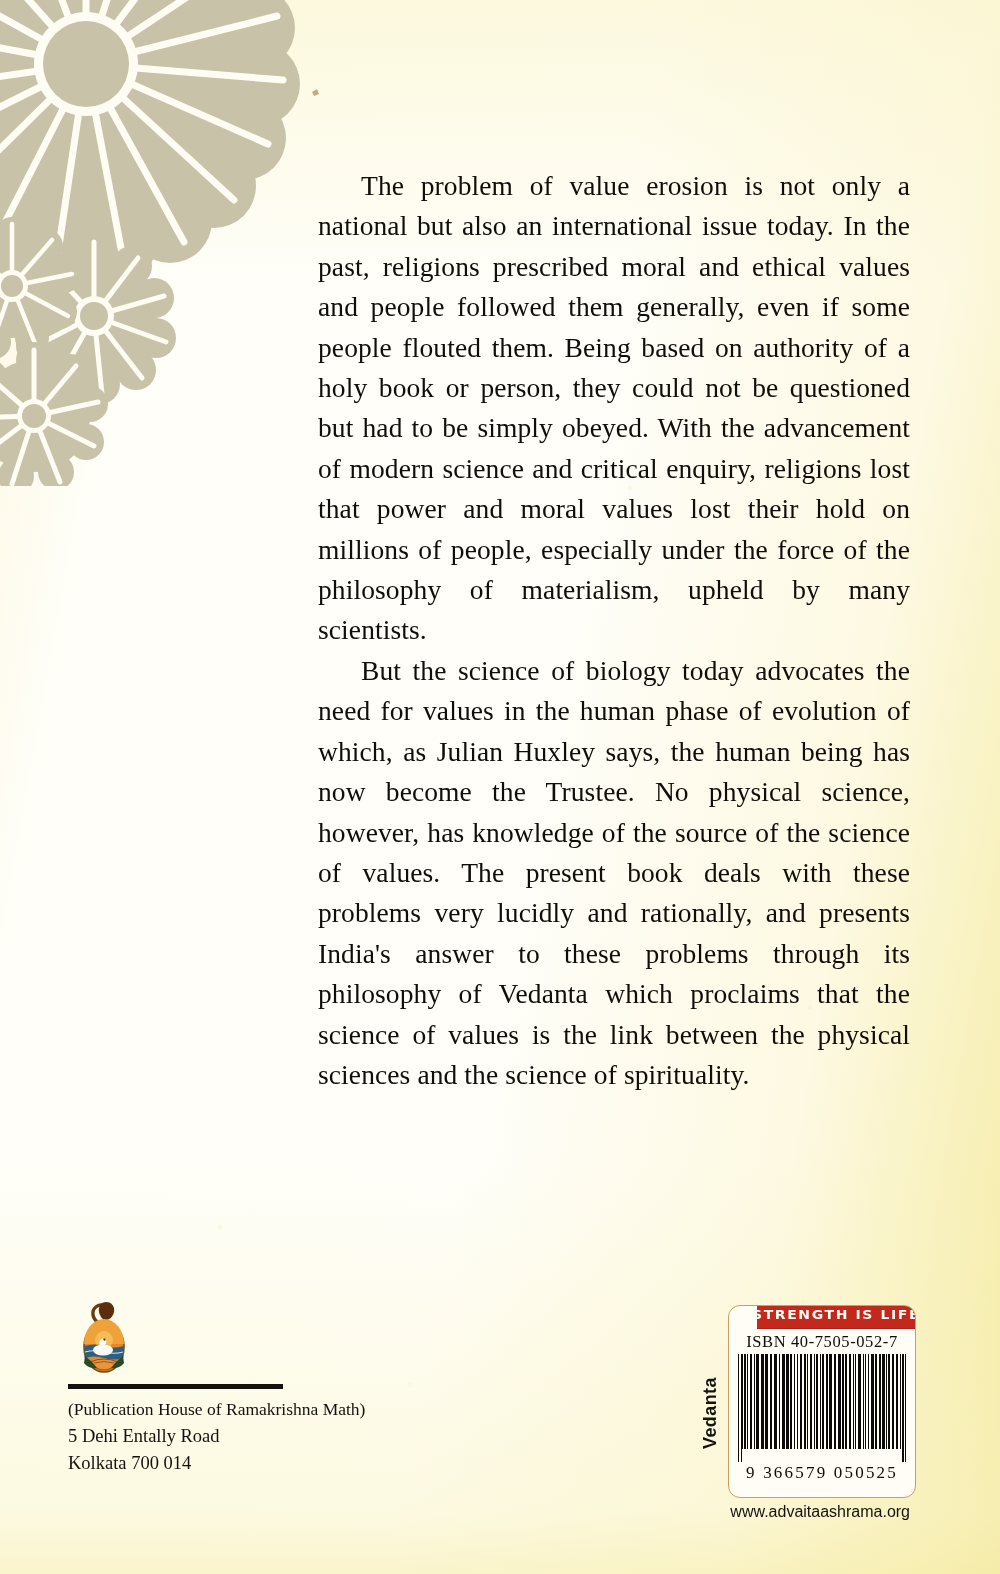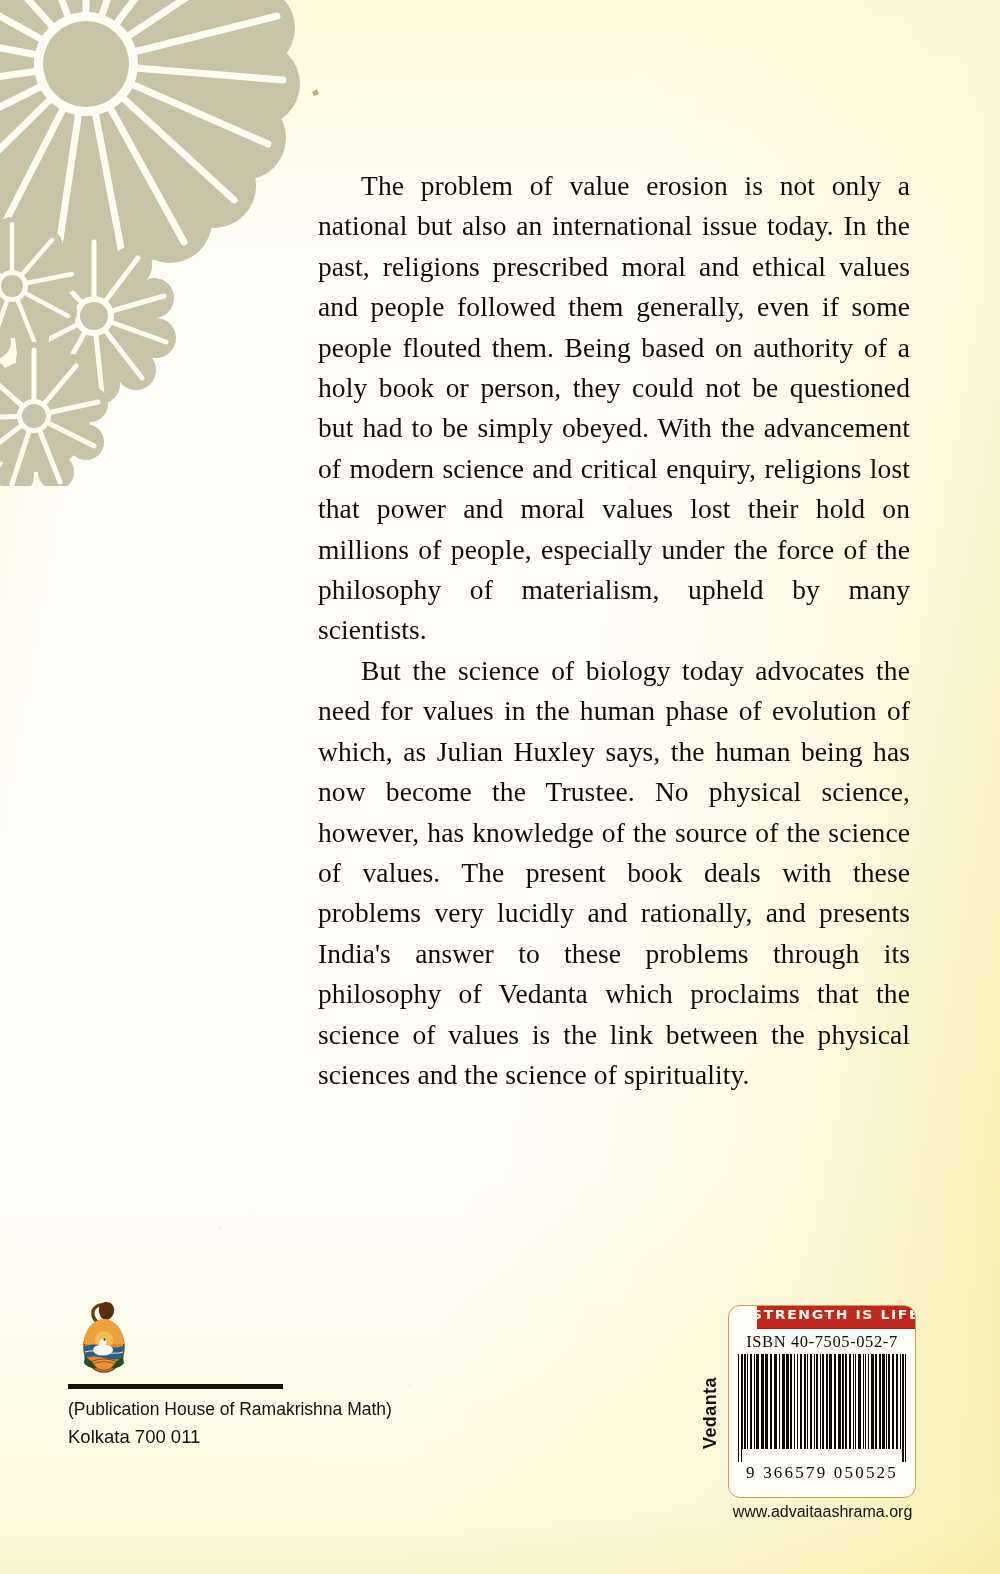--- a/index.html
+++ b/index.html
@@ -115,21 +115,21 @@
     width: 215px;
     white-space: nowrap;
   }
   .rule-under {
     width: 215px;
     height: 2px;
     background: #15110d;
     margin-bottom: 7px;
   }
   .pub-line {
-    font-family: Liberation Sans, sans-serif;
+    font-family: Liberation Serif, serif;
     font-size: 18.5px;
     line-height: 27px;
     color: #141210;
     white-space: nowrap;
   }
   .pub-line.small {
     font-size: 17.5px;
   }
 
   
@@ -211,24 +211,24 @@
     gap: 1px;
     font-family: "Liberation Serif", serif;
     font-size: 17px;
     color: #0d0b09;
     letter-spacing: 2.2px;
     padding-top: 1px;
     white-space: nowrap;
   }
   #weburl {
     position: absolute;
-    left: 20px;
+    left: 5px;
     top: 198px;
     width: 205px;
-    text-align: center;
+    text-align: right;
     font-family: "Liberation Sans", sans-serif;
     font-size: 16px;
     color: #15120f;
     white-space: nowrap;
   }
 </style>
 </head>
 <body>
 
 <div id="page">
@@ -415,21 +415,22 @@
       <path d="M18 63 q10 -3 20 0" fill="none" stroke="#8c5418" stroke-width="0.9"></path>
 
       <path d="M9 56 q7 5 12 12 q-9 1 -13 -5 Z" fill="#2b4a26"></path>
       <path d="M47 56 q-7 5 -12 12 q9 1 13 -5 Z" fill="#2b4a26"></path>
     </svg>
 
     <div class="rule"></div>
     <div class="rule-under"></div>
 
     <div class="pub-line small">(Publication House of Ramakrishna Math)</div>
-    <div class="pub-line">Kolkata 700 011</div>
+    <div class="pub-line">5 Dehi Entally Road</div>
+    <div class="pub-line">Kolkata 700 014</div>
   </div>
 
   <div id="barcode-block">
 
     <div id="vedanta-spine">Vedanta</div>
 
     <div id="barcode-card">
       <div id="strength-banner">
         <span>STRENGTH IS LIFE</span>
       </div>

